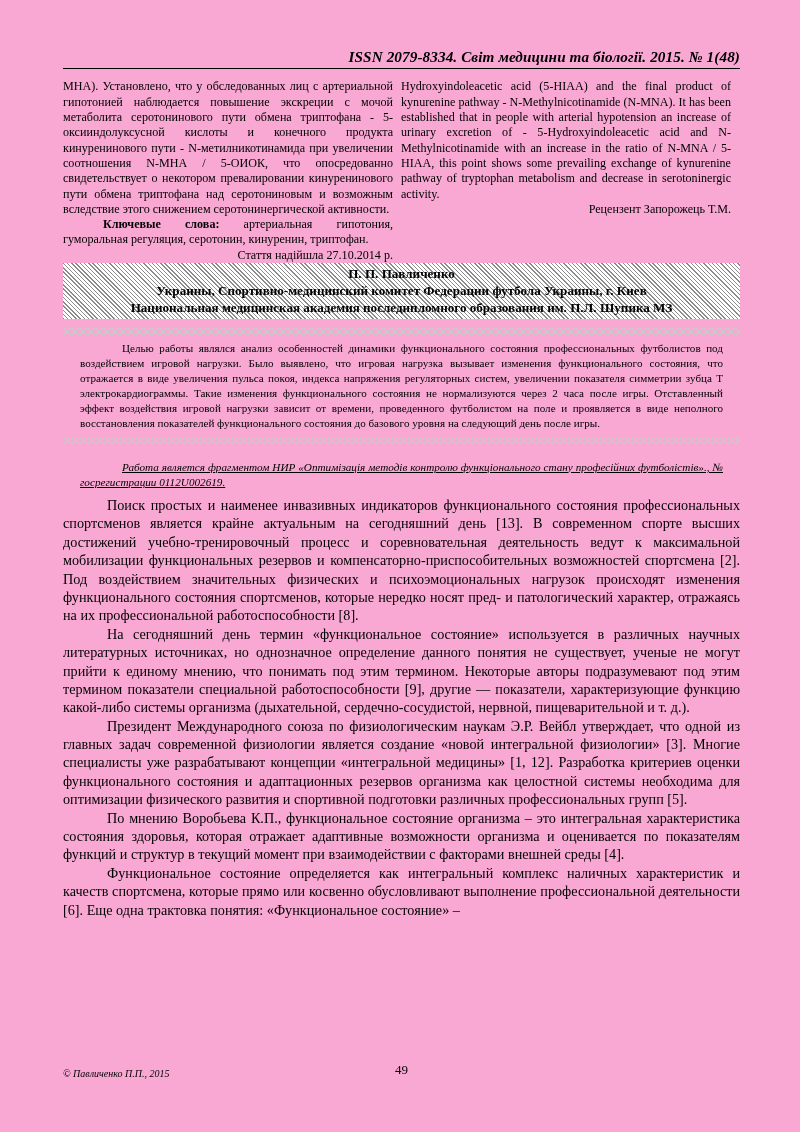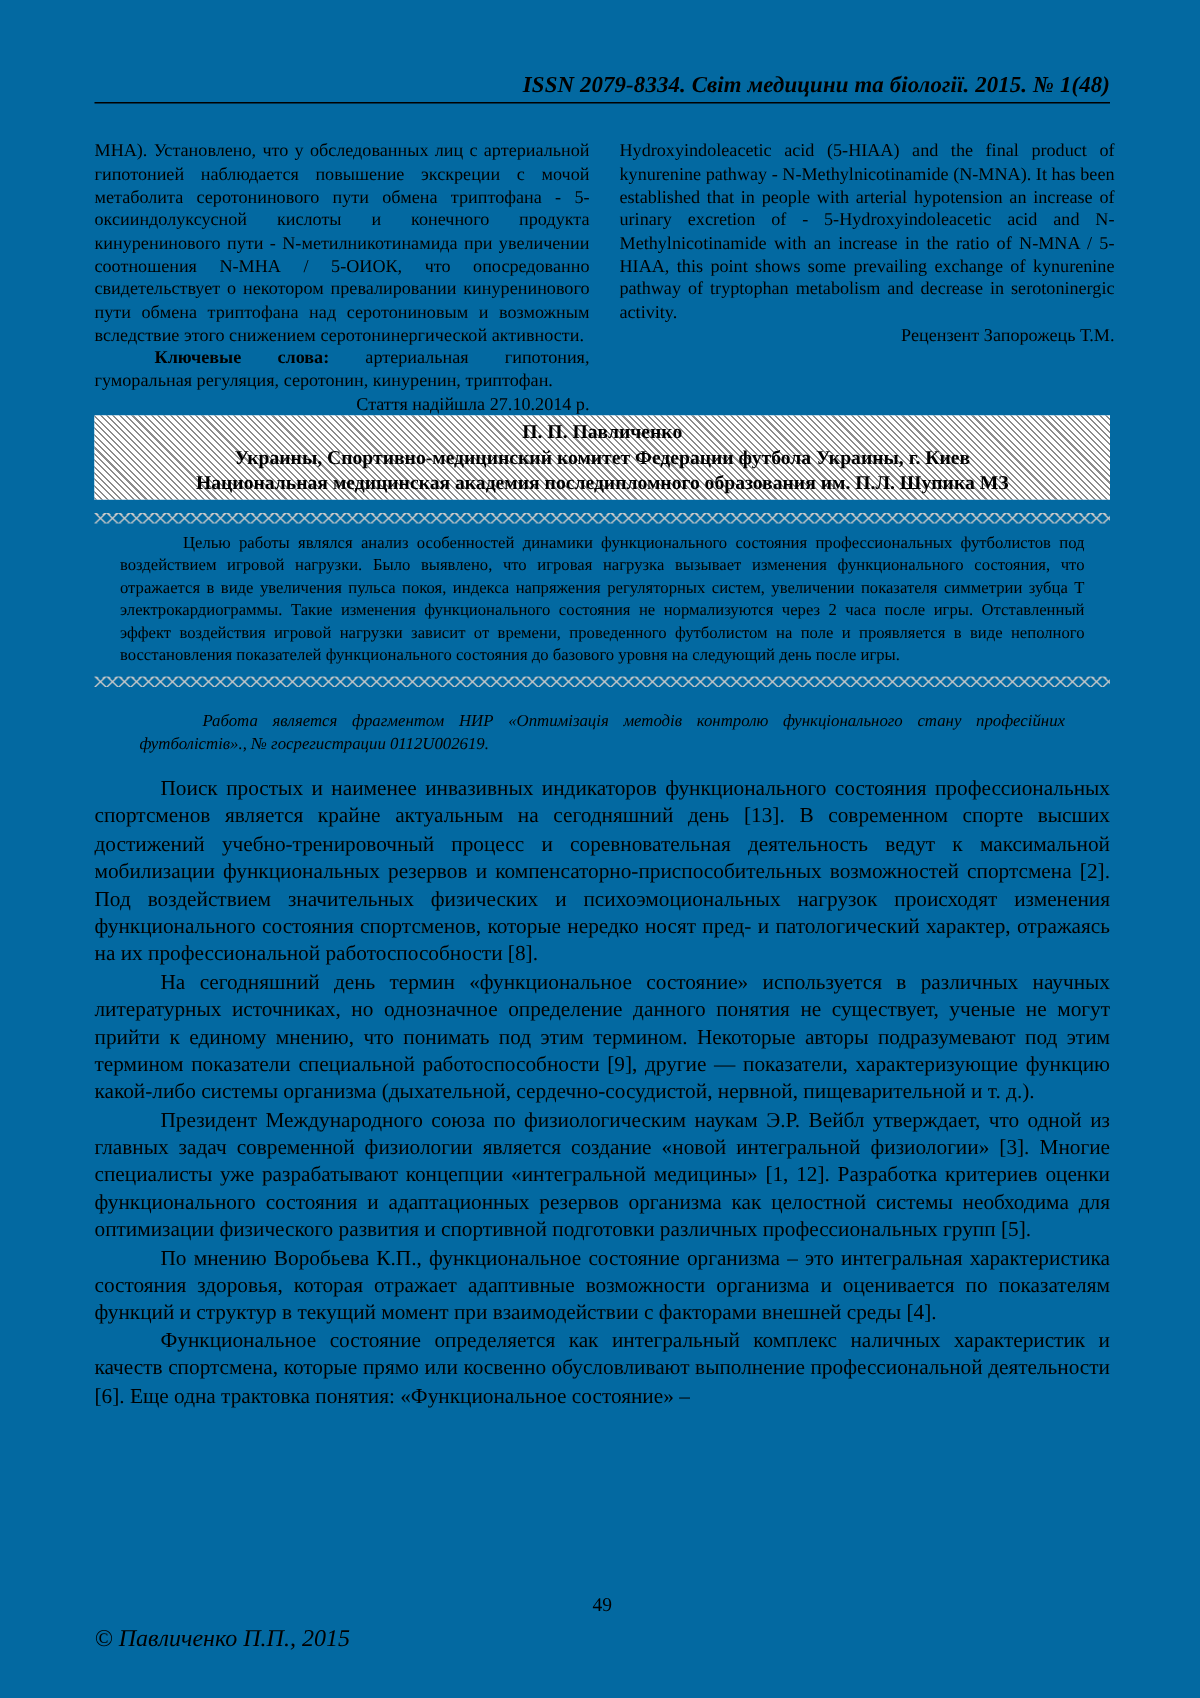--- a/index.html
+++ b/index.html
@@ -10,21 +10,21 @@
   }
   body {
     font-family: "Liberation Serif", "DejaVu Serif", serif;
     color: #000000;
   }
   .page {
     position: relative;
     width: 800px;
     height: 1132px;
     margin: 0 auto;
-    background: #0369a1;
+    background: #f9a8d4;
     box-sizing: border-box;
     overflow: hidden;
   }
   .content {
     position: absolute;
     left: 63px;
     top: 0;
     width: 677px;
   }
 
@@ -42,22 +42,22 @@
   .runhead-rule {
     border: 0;
     border-top: 1.6px solid #000;
     margin: 3px 0 0 0;
     height: 0;
   }
 
   
   .cols {
     display: flex;
-    gap: 20px;
-    margin-top: 24px;
+    gap: 8px;
+    margin-top: 10px;
   }
   .col {
     width: 330px;
     flex: 0 0 330px;
     font-size: 12.1px;
     line-height: 1.265;
     text-align: justify;
     text-justify: inter-word;
     hyphens: none;
   }
@@ -131,21 +131,21 @@
 
   
   .note {
     font-style: italic;
     font-size: 11.2px;
     line-height: 1.36;
     text-align: justify;
     padding: 0 17px;
     margin-top: 16px;
   }
-  .note p { margin: 13px; text-indent: 42px; }
+  .note p { margin: 0; text-indent: 42px; text-decoration: underline; }
 
   
   .body {
     margin-top: 6px;
     font-size: 14.2px;
     line-height: 1.295;
     text-align: justify;
     text-justify: inter-word;
   }
   .body p {
@@ -159,22 +159,21 @@
     left: 63px;
     right: 60px;
     top: 1062px;
     height: 34px;
   }
   .footer .copy {
     position: absolute;
     left: 0;
     top: 6px;
     font-style: italic;
-    font-size: 16px;
-    margin-top: 16px;
+    font-size: 10px;
   }
   .footer .pageno {
     position: absolute;
     left: 0;
     right: 0;
     top: 0;
     text-align: center;
     font-size: 13px;
   }
 </style>

